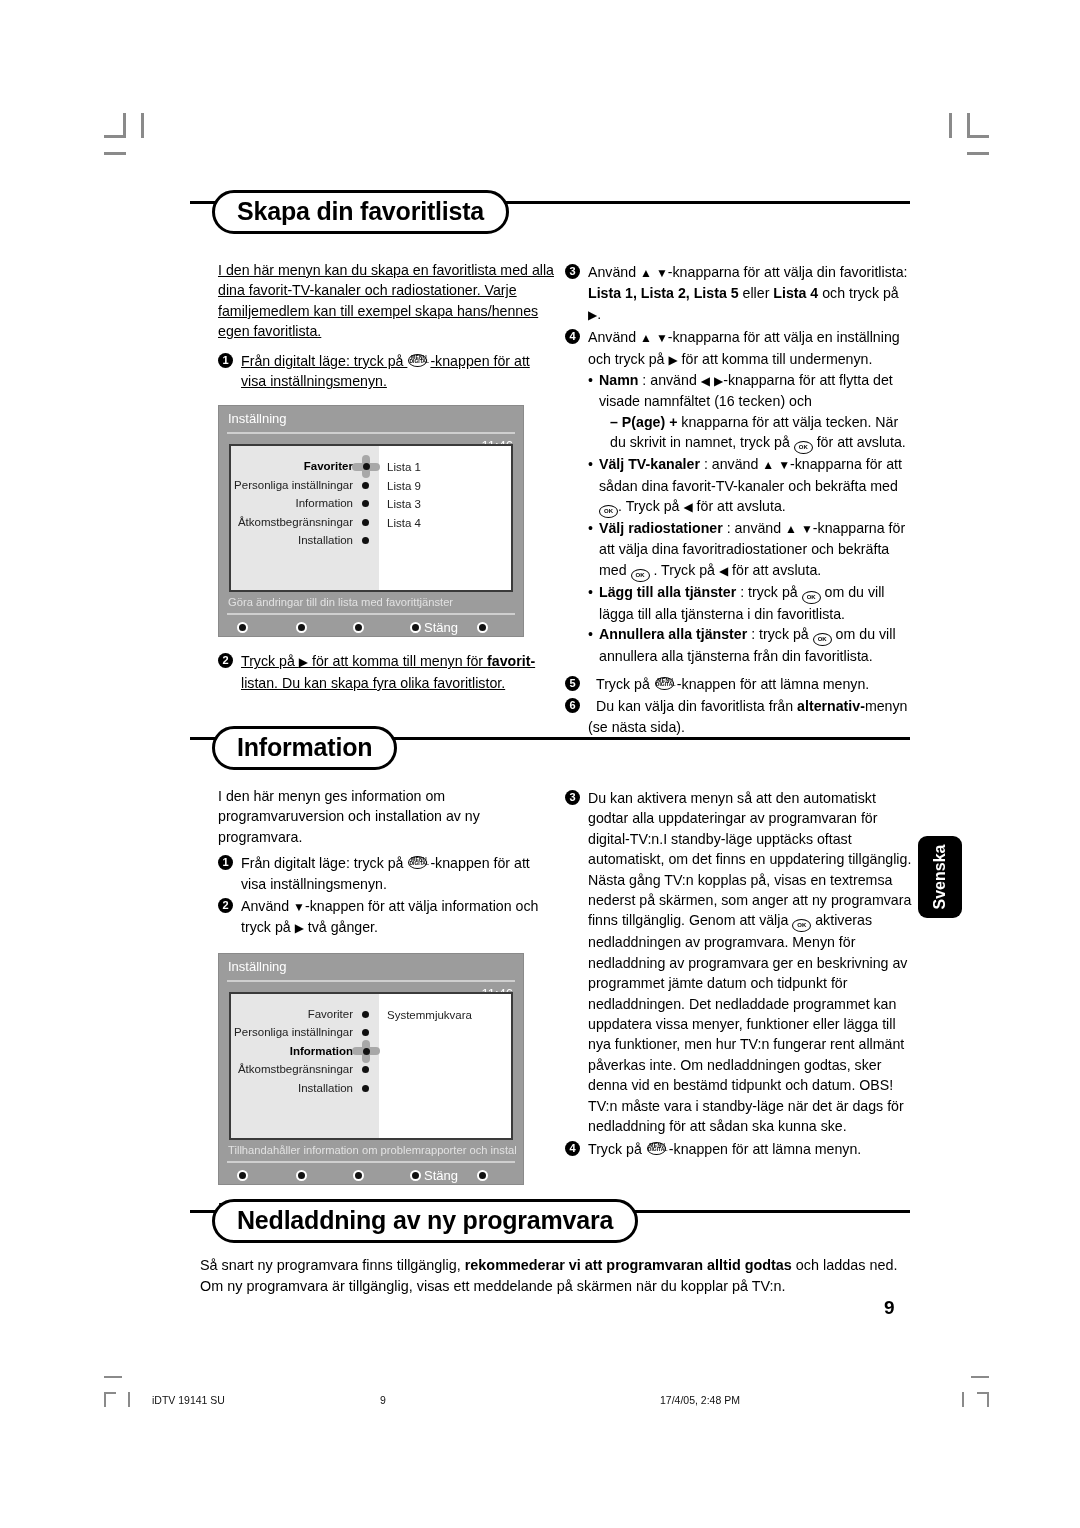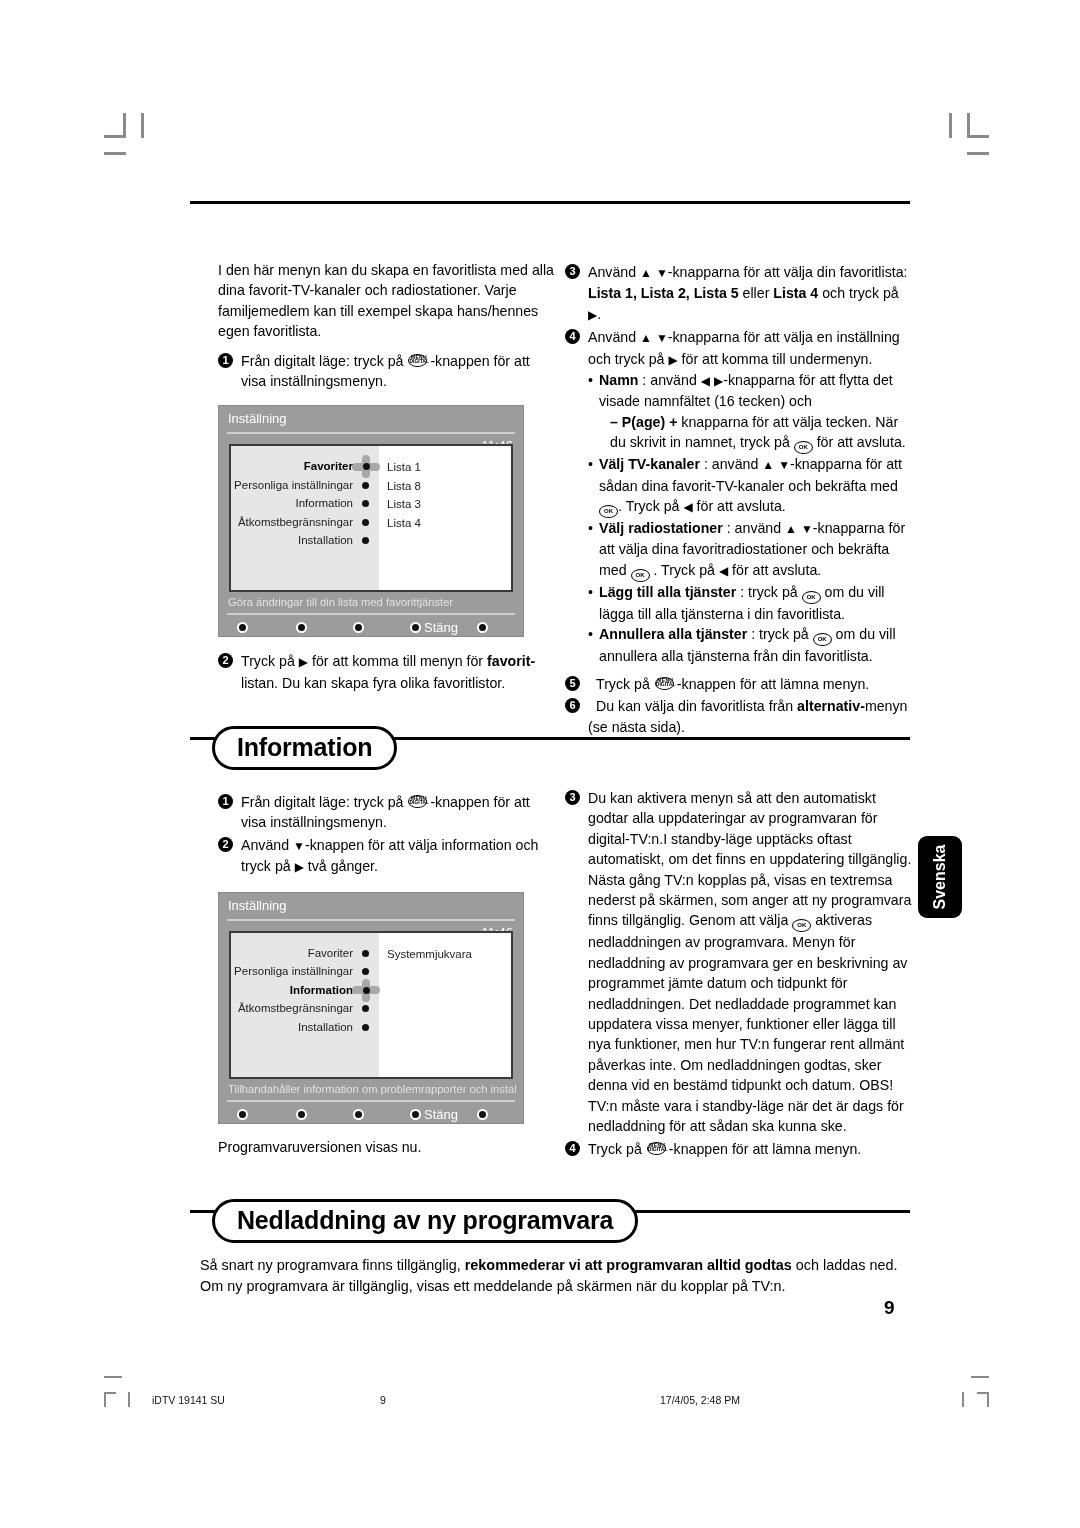--- a/index.html
+++ b/index.html
@@ -345,24 +345,25 @@
 
 <div class="cropmark" style="left:971px; top:1376px; width:18px; height:2px;"></div>
 <div class="cropmark" style="left:987px; top:1392px; width:2px; height:15px;"></div>
 <div class="cropmark" style="left:977px; top:1392px; width:12px; height:2px;"></div>
 <div class="cropmark" style="left:962px; top:1392px; width:2px; height:15px;"></div>
 
 <div class="page" style="top:190px;">
 
   <div class="section-head">
     <div class="section-rule"></div>
-  </div>
-</div>
-
-<div style="position:absolute; left:218px; top:260px; width:340px;">
+    <div class="section-pill">Skapa din favoritlista</div>
+  </div>
+</div>
+
+<div style="position:absolute; left:218px; top:260px; width:340px;text-decoration:underline;">
   <p class="body">I den här menyn kan du skapa en favoritlista med alla dina favorit-TV-kanaler och radiostationer. Varje familjemedlem kan till exempel skapa hans/hennes egen favoritlista.</p>
 
   <div class="step" style="margin-top:9px;">
     <span class="num">1</span>
     <span>Från digitalt läge: tryck på </span><span class="key-menu"><span class="cap">MENU</span><span class="ring">DIGITAL</span></span><span>-knappen för att visa inställningsmenyn.</span>
   </div>
 
   <div class="osd" style="margin-top:14px;">
     <div class="osd-title">Inställning</div>
     <div class="osd-clock">11:46</div>
@@ -390,21 +391,21 @@
           <span>Åtkomstbegränsningar</span>
           <span class="osd-dot"></span>
         </div>
         <div class="osd-row">
           <span>Installation</span>
           <span class="osd-dot"></span>
         </div>
       </div>
       <div class="osd-values">
         <div class="osd-val">Lista 1</div>
-        <div class="osd-val">Lista 8</div>
+        <div class="osd-val">Lista 9</div>
         <div class="osd-val">Lista 3</div>
         <div class="osd-val">Lista 4</div>
       </div>
     </div>
     <div class="osd-hint">Göra ändringar till din lista med favorittjänster</div>
     <div class="osd-hintrule"></div>
     <div class="osd-buttons">
       <div class="osd-btn" style="left:18px;"><span class="circ"></span></div>
       <div class="osd-btn" style="left:77px;"><span class="circ"></span></div>
       <div class="osd-btn" style="left:134px;"><span class="circ"></span></div>
@@ -465,20 +466,21 @@
 </div>
 
 <div class="page" style="top:726px;">
   <div class="section-head">
     <div class="section-rule"></div>
     <div class="section-pill">Information</div>
   </div>
 </div>
 
 <div style="position:absolute; left:218px; top:786px; width:340px;">
+  <p class="body">I den här menyn ges information om programvaruversion och installation av ny programvara.</p>
 
   <div class="step" style="margin-top:6px;">
     <span class="num">1</span>
     <span>Från digitalt läge: tryck på </span><span class="key-menu"><span class="cap">MENU</span><span class="ring">DIGITAL</span></span><span>-knappen för att visa inställningsmenyn.</span>
   </div>
 
   <div class="step">
     <span class="num">2</span>
     <span>Använd </span><span class="arw">▼</span><span>-knappen för att välja information och tryck på </span><span class="arw">▶</span><span> två gånger.</span>
   </div>

